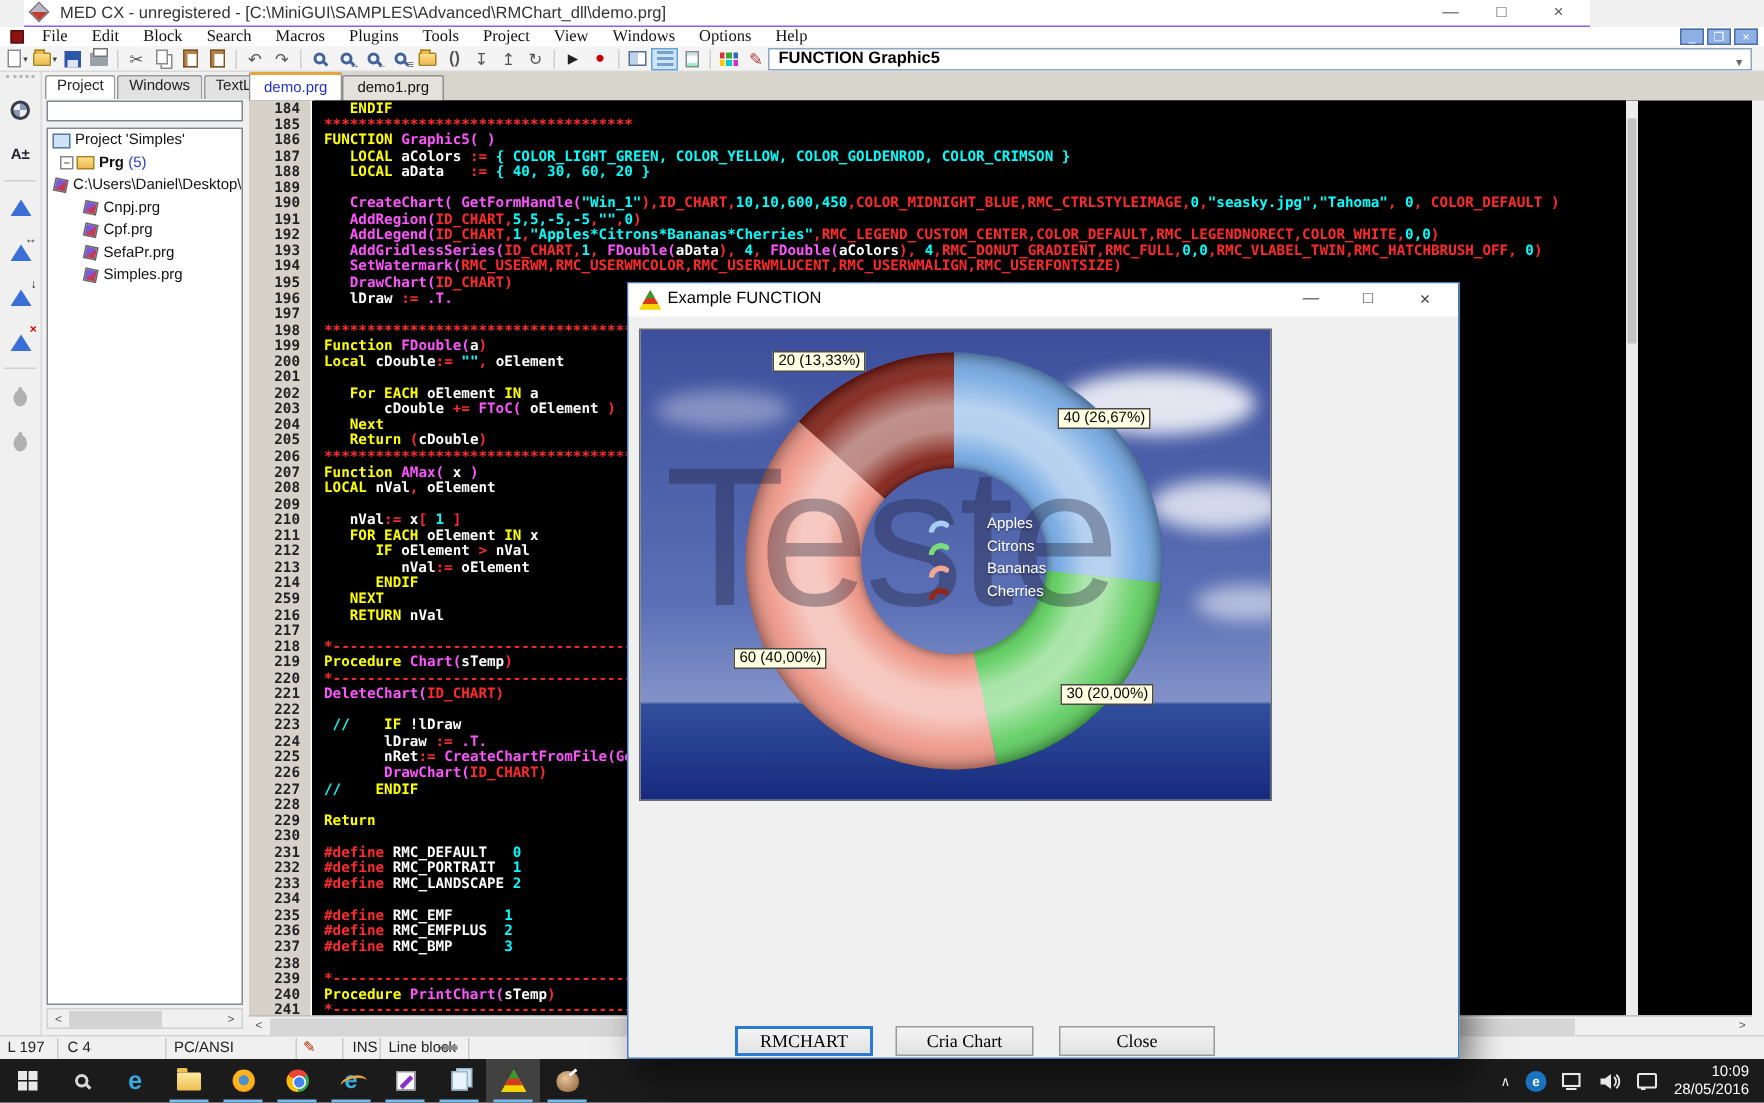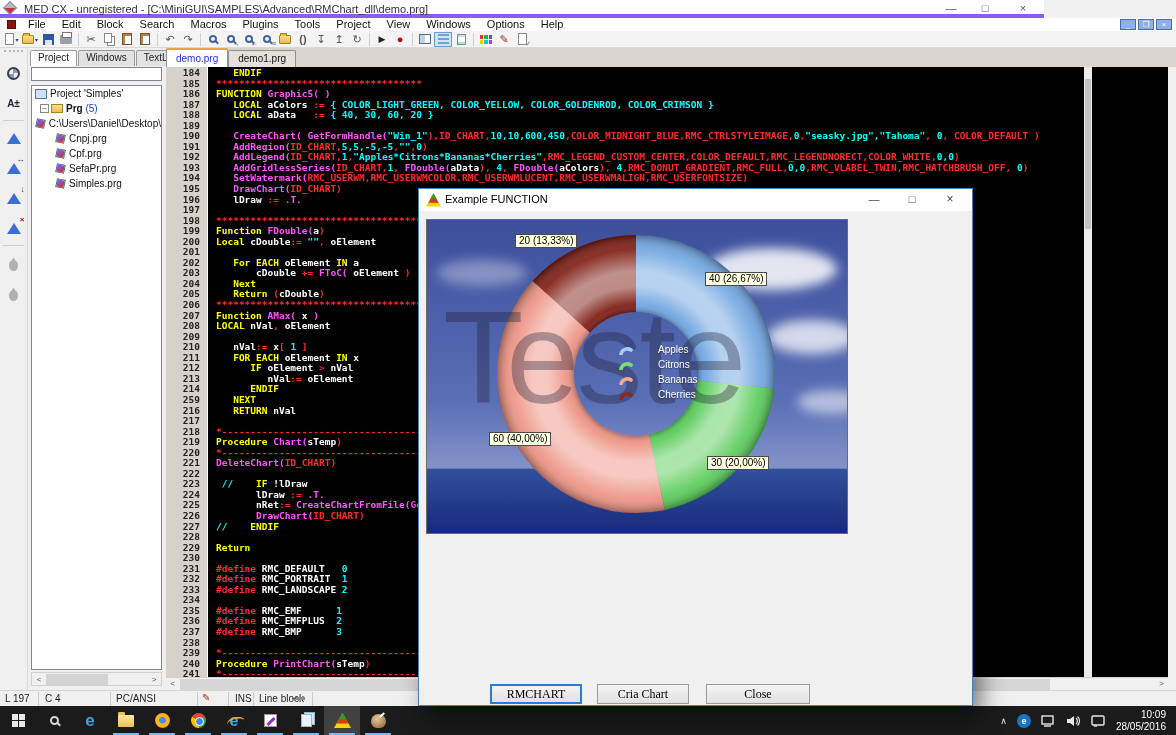--- a/index.html
+++ b/index.html
@@ -1,30 +1,30 @@
 <!DOCTYPE html>
 <html><head>
 <meta charset="utf-8">
 <style>
   * { margin:0; padding:0; box-sizing:border-box; }
   html,body { width:1176px; height:735px; overflow:hidden; font-family:"Liberation Sans",sans-serif; background:#9a9a9a; }
   #screen { position:relative; width:1176px; height:735px; background:#f0f0f0; }
 
   
-  #titlebar { position:absolute; left:0; top:0; width:1044px; height:18px; background:#ffffff; border-bottom:4px solid #8b5cf6; font-size:11px; color:#333; }
+  #titlebar { position:absolute; left:16px; top:0; width:1044px; height:18px; background:#ffffff; border-bottom:1px solid #8b5cf6; font-size:11px; color:#333; }
   #titlebar .appicon { position:absolute; left:5px; top:3px; width:10px; height:10px; background:linear-gradient(135deg,#b8b8c8 50%,#c23b2e 50%); transform:rotate(45deg); border:1px solid #777; }
   #titlebar .ttl { position:absolute; left:24px; top:3px; white-space:nowrap; }
   .winctl { position:absolute; top:0; height:18px; line-height:17px; width:34px; text-align:center; color:#555; font-size:11px; }
   #w-min { right:76px; } #w-max { right:42px; } #w-close { right:4px; }
 
   
   #menubar { position:absolute; left:0; top:18px; width:1176px; height:13px; background:#ffffff; font-size:11px; color:#111; }
   #menubar .mdoc { position:absolute; left:7px; top:2px; width:9px; height:9px; background:#8c1313; border:1px solid #5a0c0c; }
   #menu-items { position:absolute; left:20px; top:0; display:flex; }
-  #menu-items span { padding:0 8px; line-height:13px; cursor:default; }
+  #menu-items span { padding:0 8px; line-height:13px; cursor:default;font-family:Liberation Serif, serif; }
   .mdictl { position:absolute; top:1px; width:16px; height:11px; background:#8fb0e4; border:1px solid #4a6fa5; color:#fff; font-size:8px; line-height:10px; text-align:center; }
   #mdi-min { right:40px; } #mdi-rest { right:22px; } #mdi-close { right:4px; }
 
   
   #toolbar { position:absolute; left:0; top:31px; width:1176px; height:17px; background:#f4f4f4; border-bottom:1px solid #d9d9d9; display:flex; align-items:center; padding-left:3px; }
   .tb { width:18px; height:15px; display:inline-flex; align-items:center; justify-content:center; font-size:11px; color:#555; position:relative; }
   .tb .dd { font-size:6px; color:#444; margin-left:1px; }
   .tsep { width:1px; height:13px; background:#cfcfcf; margin:0 3px; }
   .i-page { width:9px; height:12px; background:#fff; border:1px solid #8a8a8a; }
   .i-folder { width:12px; height:9px; background:linear-gradient(#fbe089,#ecb94f); border:1px solid #a8821d; border-radius:1px; position:relative; }
@@ -263,20 +263,21 @@
           <i></i>
           <i></i>
           <i></i>
         </span>
       </span>
     <span class="tb glyph-pen">✎</span>
     <span class="tb">
         <span class="i-page"></span>
         <span class="sub" style="color:#2a2;">✓</span>
       </span>
+    <div id="func-combo"><span>FUNCTION  Graphic5</span><span class="chev">▼</span></div>
   </div>
 
   <div id="vtools">
     <div class="grip"></div>
     <div class="vt">
         <span class="i-globe"></span>
       </div>
     <div class="vt">
         <span class="i-aplus">A±</span>
       </div>

